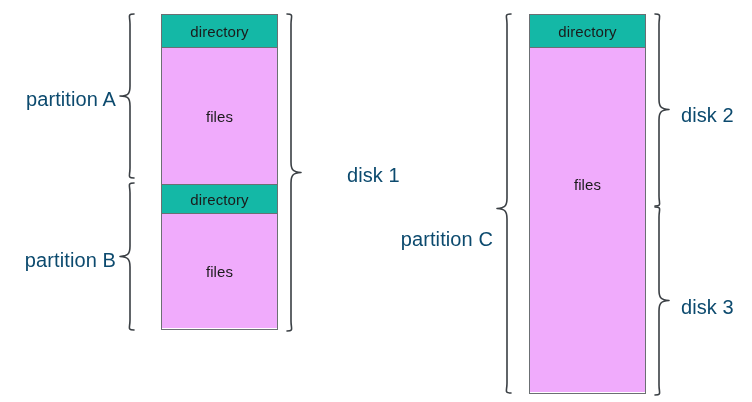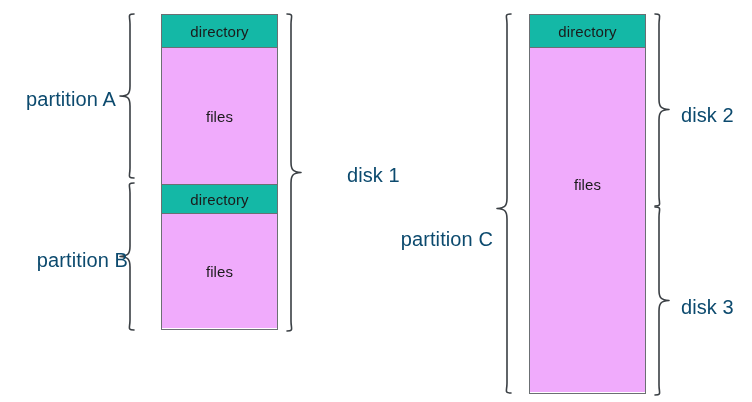--- a/index.html
+++ b/index.html
@@ -83,21 +83,21 @@
       <path d="M17 2 C10 2, 13 4, 13 12 L13 74 C13 82, 11 84, 3 84 C11 84, 13 86, 13 94 L13 156 C13 164, 10 166, 17 166" stroke="#3a3f44" stroke-width="1.6" fill="none" stroke-linecap="round" stroke-linejoin="round"></path>
     </svg>
   </div>
   <div class="group-label label-right-aligned" style="left:0px; top:89px; width:116px;">partition A</div>
 
   <div class="brace" style="left:117px; top:181px; width:18px; height:151px;">
     <svg width="18" height="151" viewBox="0 0 18 151" fill="none">
       <path d="M17 2 C10 2, 13 4, 13 12 L13 65 C13 73, 11 75, 3 75.5 C11 76, 13 78, 13 86 L13 139 C13 147, 10 149, 17 149" stroke="#3a3f44" stroke-width="1.6" fill="none" stroke-linecap="round" stroke-linejoin="round"></path>
     </svg>
   </div>
-  <div class="group-label label-right-aligned" style="left:12px; top:250px; width:116px;">partition B</div>
+  <div class="group-label label-right-aligned" style="left:0px; top:250px; width:116px;">partition B</div>
 
   <div class="disk-box" style="left:161px; top:14px; width:117px; height:316px;">
     <div class="seg seg-directory" style="top:0px; height:33px;">
       <span class="seg-label">directory</span>
     </div>
     <div class="seg seg-files" style="top:33px; height:136px;">
       <span class="seg-label">files</span>
     </div>
     <div class="seg seg-directory seg-divider-top" style="top:169px; height:30px;">
       <span class="seg-label">directory</span>

